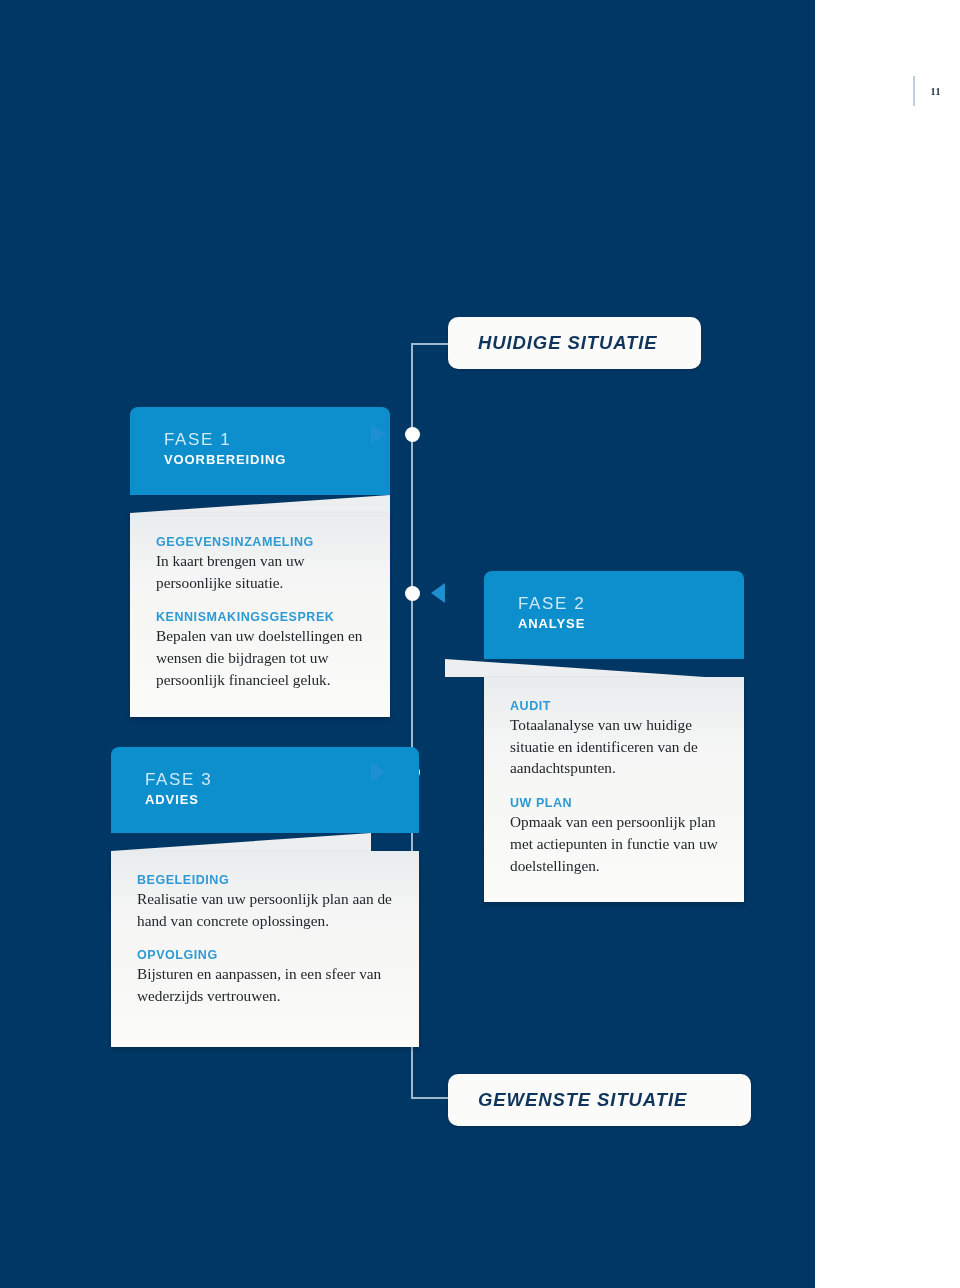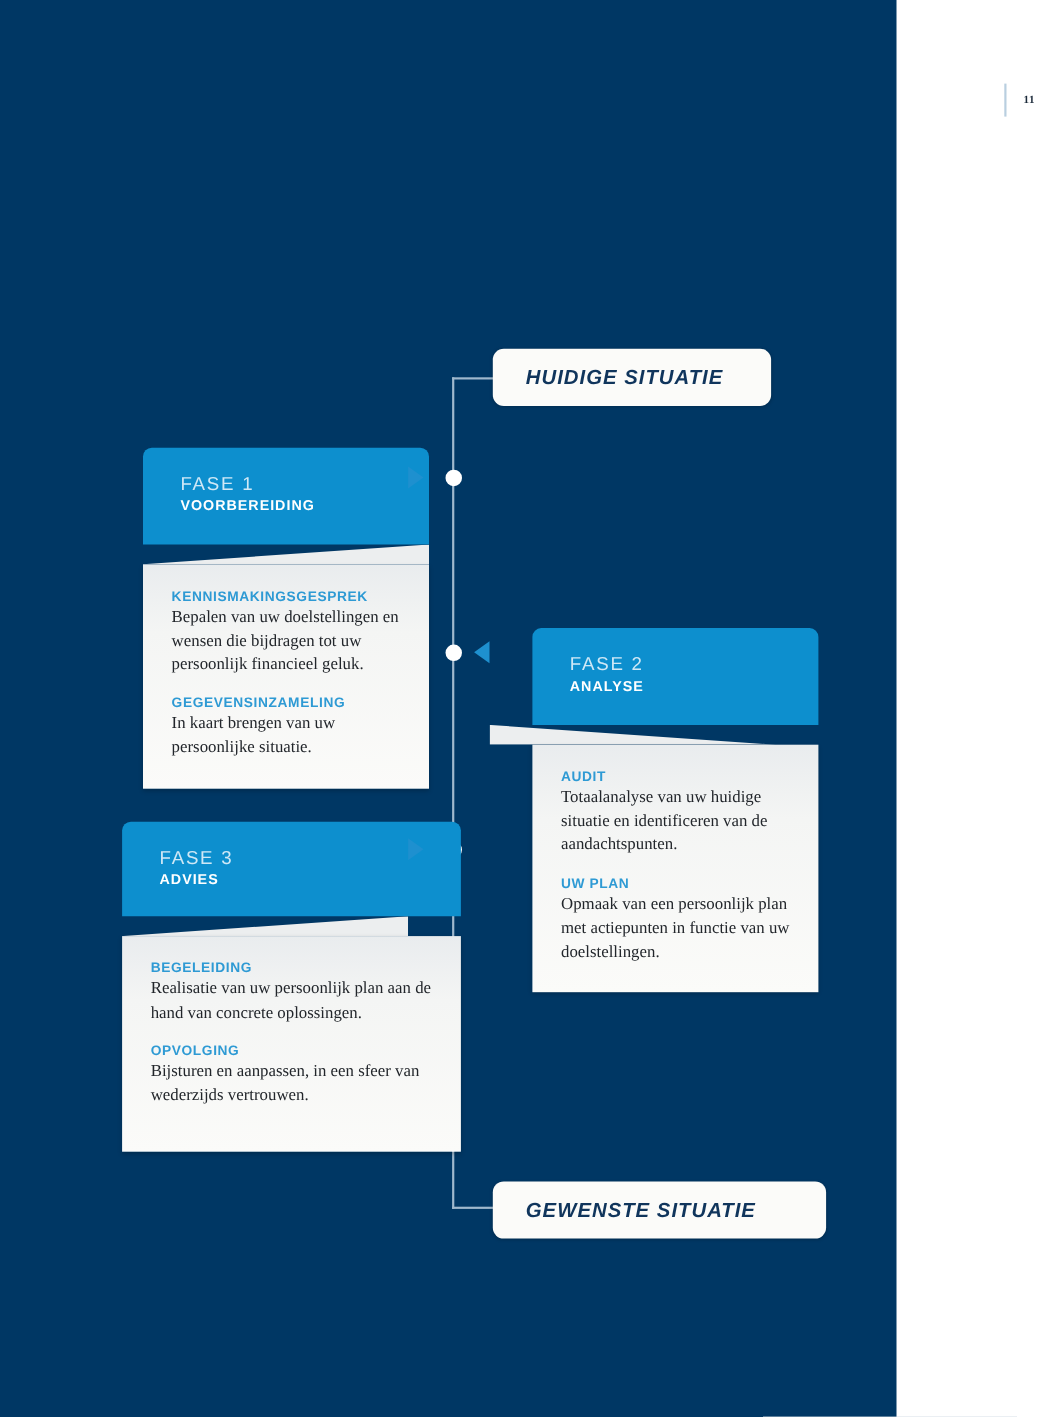--- a/index.html
+++ b/index.html
@@ -155,26 +155,26 @@
       <div class="fase">FASE 1</div>
       <div class="title">VOORBEREIDING</div>
     </div>
     <div class="body-tip" style="top:88px;height:18px;">
       <svg width="260" height="18" viewBox="0 0 260 18" preserveAspectRatio="none">
         <polygon points="0,18 260,0 260,18" fill="#eceeef"></polygon>
       </svg>
     </div>
     <div class="card-body" style="margin-top:18px;padding:22px 26px 26px 26px;min-height:192px;">
       <div class="sec">
+        <h4>GEGEVENSINZAMELING</h4>
+        <p>In kaart brengen van uw persoonlijke situatie.</p>
+      </div>
+      <div class="sec">
         <h4>KENNISMAKINGSGESPREK</h4>
         <p>Bepalen van uw doelstellingen en wensen die bijdragen tot uw persoonlijk financieel geluk.</p>
-      </div>
-      <div class="sec">
-        <h4>GEGEVENSINZAMELING</h4>
-        <p>In kaart brengen van uw persoonlijke situatie.</p>
       </div>
     </div>
   </div>
   <div class="arrow-r" style="left:371px;top:424px;"></div>
 
   <div class="card" style="left:445px;top:571px;width:260px;padding-left:39px;">
     <div class="card-head" style="height:88px;border-radius:8px 8px 0 0;">
       <div class="fase">FASE 2</div>
       <div class="title">ANALYSE</div>
     </div>

